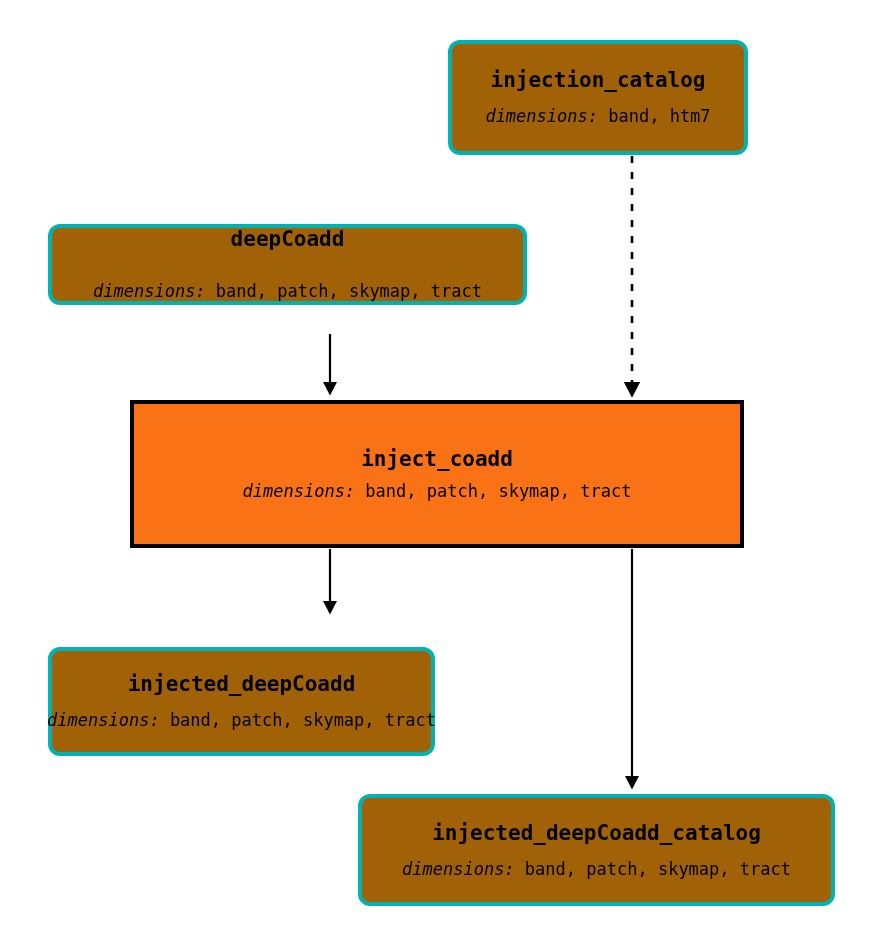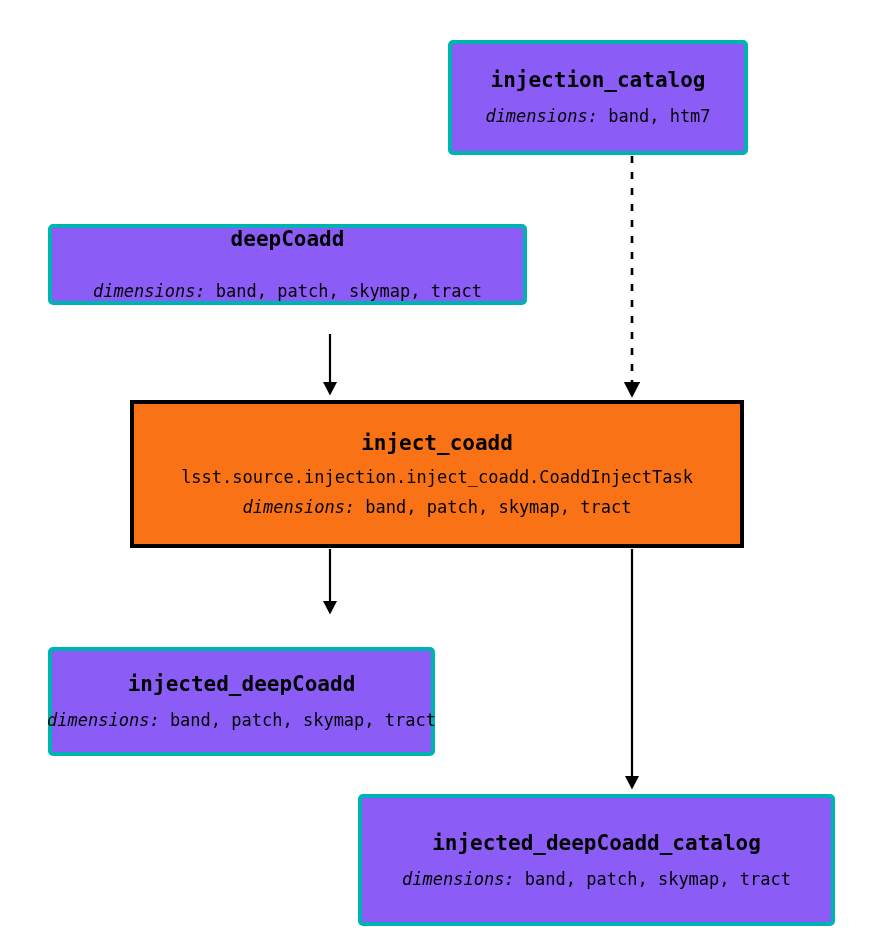--- a/index.html
+++ b/index.html
@@ -30,23 +30,23 @@
   .node {
     position: absolute;
     box-sizing: border-box;
     display: flex;
     flex-direction: column;
     align-items: center;
     justify-content: center;
     z-index: 5;
   }
   .node.dataset {
-    background: #8b5cf6;
+    background: #a16207;
     border: 4px solid #00b3b3;
-    border-radius: 5px;
+    border-radius: 12px;
   }
   .node.task {
     background: #f97316;
     border: 4px solid #000000;
     border-radius: 0;
   }
 
   
   .node-title {
     font-family: "DejaVu Sans Mono", monospace;
@@ -88,21 +88,21 @@
   }
   .dims-value {
     font-style: normal;
   }
 
   
   #node-injection-catalog      { left: 448px; top: 40px;  width: 300px; height: 115px; }
   #node-deepcoadd              { left: 48px;  top: 224px; width: 479px; height: 81px; gap: 16px; }
   #node-inject-coadd           { left: 130px; top: 400px; width: 614px; height: 148px; }
   #node-injected-deepcoadd     { left: 48px;  top: 619px; width: 387px; height: 109px; margin-top: 28px; }
-  #node-injected-deepcoadd-cat { left: 358px; top: 794px; width: 477px; height: 132px; }
+  #node-injected-deepcoadd-cat { left: 358px; top: 794px; width: 477px; height: 112px; }
 </style>
 </head>
 <body>
 
 <div id="canvas">
 
   <svg id="edge-layer" viewBox="0 0 882 952" width="882" height="952" xmlns="http://www.w3.org/2000/svg">
     <defs>
       <marker id="arrowhead" markerWidth="10" markerHeight="10" refX="0.5" refY="3.2" orient="auto" markerUnits="strokeWidth">
         <path d="M0,0 L0,6.4 L6.2,3.2 z" fill="#000000"></path>
@@ -129,21 +129,20 @@
   <div class="node dataset" id="node-deepcoadd">
     <div class="node-title">deepCoadd</div>
     <div class="node-dims">
       <span class="dims-label">dimensions:</span>
       <span class="dims-value">band, patch, skymap, tract</span>
     </div>
   </div>
 
   <div class="node task" id="node-inject-coadd">
     <div class="node-title">inject_coadd</div>
-    <div class="node-qualname">lsst.source.injection.inject_coadd.CoaddInjectTask</div>
     <div class="node-dims">
       <span class="dims-label">dimensions:</span>
       <span class="dims-value">band, patch, skymap, tract</span>
     </div>
   </div>
 
   <div class="node dataset" id="node-injected-deepcoadd">
     <div class="node-title">injected_deepCoadd</div>
     <div class="node-dims">
       <span class="dims-label">dimensions:</span>

